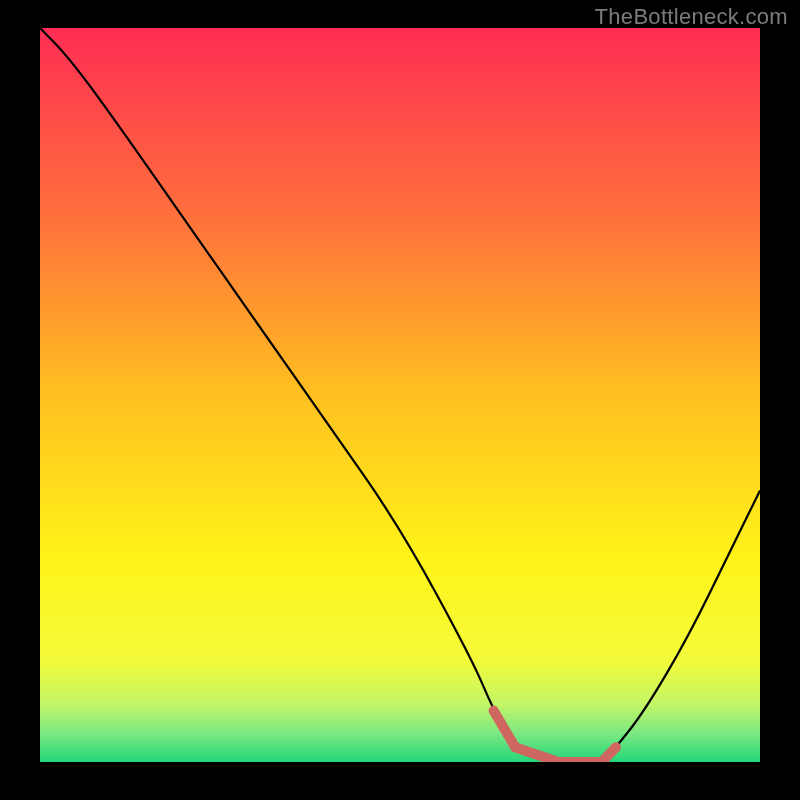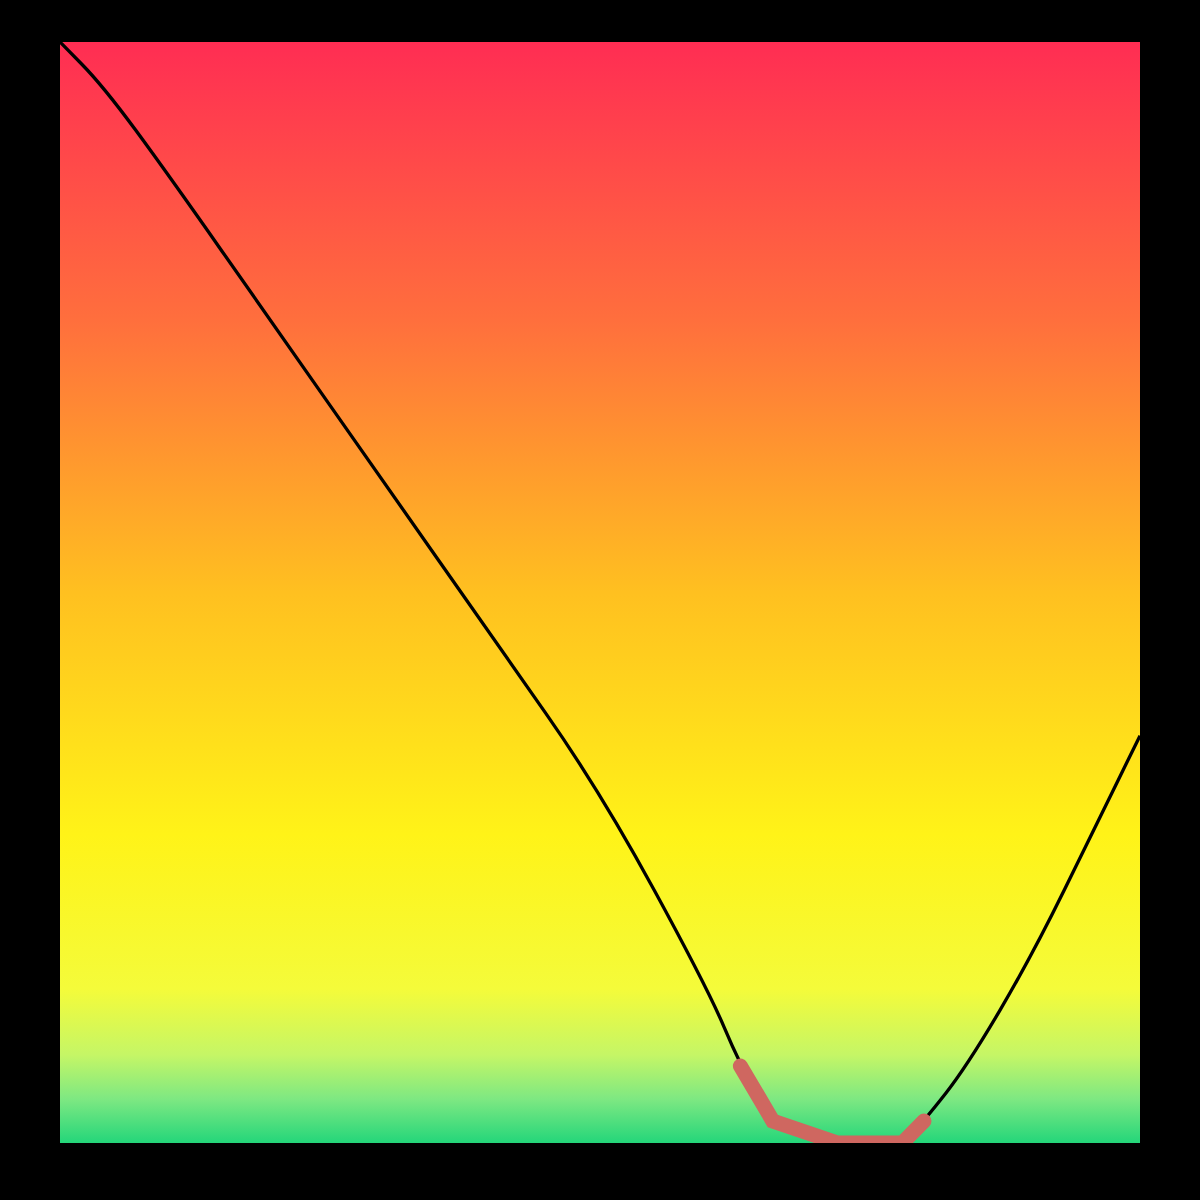--- a/index.html
+++ b/index.html
@@ -48,20 +48,21 @@
     width: 100%;
     height: 100%;
     display: block;
   }
 </style>
 </head>
 <body>
 
 <div class="frame">
 
+  <div class="watermark">TheBottleneck.com</div>
 
   <div class="plot-area">
 
     <svg class="gradient" viewBox="0 0 720 734" preserveAspectRatio="none">
       <defs>
         <linearGradient id="bg" x1="0" y1="0" x2="0" y2="1">
         <stop offset="0%" stop-color="#ff2d53"></stop>
             <stop offset="25%" stop-color="#ff6e3d"></stop>
             <stop offset="50%" stop-color="#ffc020"></stop>
             <stop offset="72%" stop-color="#fff318"></stop>

